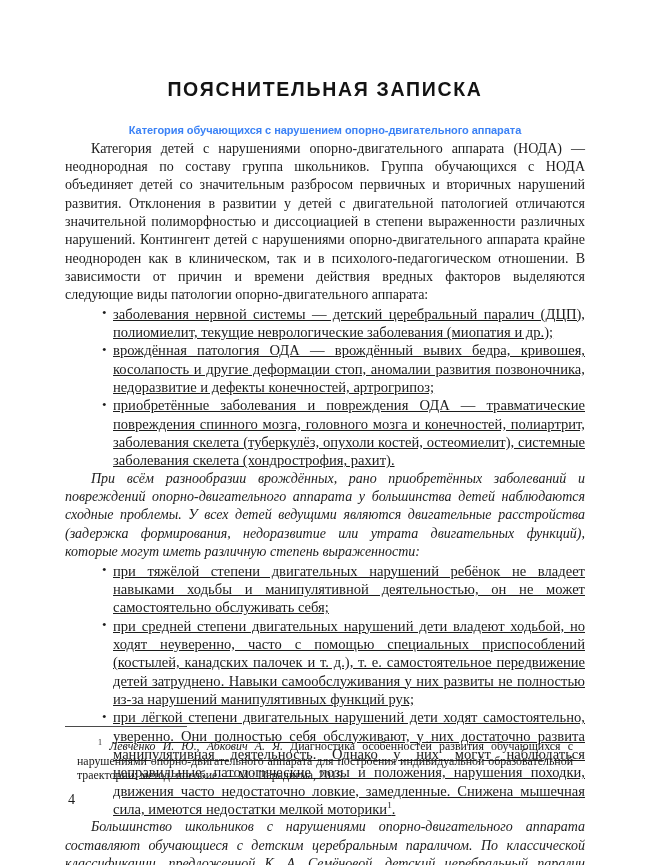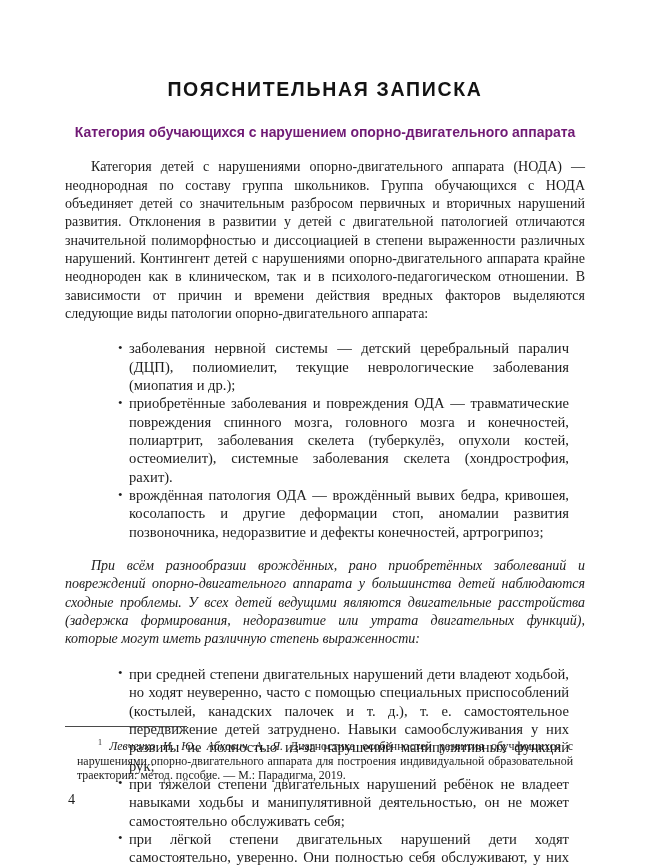--- a/index.html
+++ b/index.html
@@ -40,25 +40,25 @@
     font-size: 19.5px;
     letter-spacing: 1.7px;
     text-align: center;
     color: #131313;
     margin: 0 0 24px 0;
     line-height: 1.15;
   }
   .doc-subtitle {
     font-family: "Liberation Sans", "DejaVu Sans", sans-serif;
     font-weight: bold;
-    font-size: 14px;
+    font-size: 11px;
     letter-spacing: -0.05px;
     text-align: center;
-    color: #701a75;
-    margin: 0 0 17px 0;
+    color: #3b82f6;
+    margin: 0 0 2px 0;
     line-height: 1.2;
   }
 
   
   p.body-par {
     font-size: 14px;
     line-height: 18.35px;
     text-align: justify;
     text-justify: inter-word;
     text-indent: 26px;
@@ -67,22 +67,23 @@
     color: #1b1b1b;
   }
   p.body-par.cont {
     text-indent: 26px;
     font-style: italic;
   }
 
   
   ul.bullets {
     list-style: none;
-    margin: 16px;
+    margin: 0;
     padding: 0;
+    text-decoration: underline;
   }
   ul.bullets > li {
     position: relative;
     font-size: 14.6px;
     line-height: 18.35px;
     text-align: justify;
     text-justify: inter-word;
     padding-left: 48px;
     margin: 0;
     color: #1b1b1b;
@@ -152,29 +153,29 @@
   <div class="content">
 
     <h1 class="doc-title">ПОЯСНИТЕЛЬНАЯ ЗАПИСКА</h1>
 
     <h2 class="doc-subtitle">Категория обучающихся с нарушением опорно-двигательного аппарата</h2>
 
     <p class="body-par">Категория детей с нарушениями опорно-двигательного аппарата (НОДА) — неоднородная по составу группа школьников. Группа обучающихся с НОДА объединяет детей со значительным разбросом первичных и вторичных нарушений развития. Отклонения в развитии у детей с двигательной патологией отличаются значительной полиморфностью и диссоциацией в степени выраженности различных нарушений. Контингент детей с нарушениями опорно-двигательного аппарата крайне неоднороден как в клиническом, так и в психолого-педагогическом отношении. В зависимости от причин и времени действия вредных факторов выделяются следующие виды патологии опорно-двигательного аппарата:</p>
 
     <ul class="bullets">
       <li>заболевания нервной системы — детский церебральный паралич (ДЦП), полиомиелит, текущие неврологические заболевания (миопатия и др.);</li>
+      <li>врождённая патология ОДА — врождённый вывих бедра, кривошея, косолапость и другие деформации стоп, аномалии развития позвоночника, недоразвитие и дефекты конечностей, артрогрипоз;</li>
       <li>приобретённые заболевания и повреждения ОДА — травматические повреждения спинного мозга, головного мозга и конечностей, полиартрит, заболевания скелета (туберкулёз, опухоли костей, остеомиелит), системные заболевания скелета (хондрострофия, рахит).</li>
-      <li>врождённая патология ОДА — врождённый вывих бедра, кривошея, косолапость и другие деформации стоп, аномалии развития позвоночника, недоразвитие и дефекты конечностей, артрогрипоз;</li>
     </ul>
 
     <p class="body-par cont">При всём разнообразии врождённых, рано приобретённых заболеваний и повреждений опорно-двигательного аппарата у большинства детей наблюдаются сходные проблемы. У всех детей ведущими являются двигательные расстройства (задержка формирования, недоразвитие или утрата двигательных функций), которые могут иметь различную степень выраженности:</p>
 
     <ul class="bullets">
+      <li>при тяжёлой степени двигательных нарушений ребёнок не владеет навыками ходьбы и манипулятивной деятельностью, он не может самостоятельно обслуживать себя;</li>
       <li>при средней степени двигательных нарушений дети владеют ходьбой, но ходят неуверенно, часто с помощью специальных приспособлений (костылей, канадских палочек и т. д.), т. е. самостоятельное передвижение детей затруднено. Навыки самообслуживания у них развиты не полностью из-за нарушений манипулятивных функций рук;</li>
-      <li>при тяжёлой степени двигательных нарушений ребёнок не владеет навыками ходьбы и манипулятивной деятельностью, он не может самостоятельно обслуживать себя;</li>
       <li><span>при лёгкой степени двигательных нарушений дети ходят самостоятельно, уверенно. Они полностью себя обслуживают, у них достаточно развита манипулятивная деятельность. Однако у них могут наблюдаться неправильные, патологические позы и положения, нарушения походки, движения часто недостаточно ловкие, замедленные. Снижена мышечная сила, имеются недостатки мелкой моторики</span><sup class="fn-ref">1</sup>.</li>
     </ul>
 
     <p class="body-par cont">Большинство школьников с нарушениями опорно-двигательного аппарата составляют обучающиеся с детским церебральным параличом. По классической классификации, предложенной К. А. Семёновой, детский церебральный паралич может быть представлен формами: спастическая диплегия, двойная гемиплегия, гемипаретическая форма, гиперкинетическая форма, атонически-астатическая форма.</p>
 
   </div>
 
   <div class="footnote-area">
     <div class="footnote-rule"></div>
     <p class="footnote-text"><span class="fn-marker">1</span> <span class="authors">Левченко И. Ю., Абкович А. Я.</span><span> Диагностика особенностей развития обучающихся с нарушениями опорно-двигательного аппарата для построения индивидуальной образовательной траектории: метод. пособие. — М.: Парадигма, 2019.</span></p>

